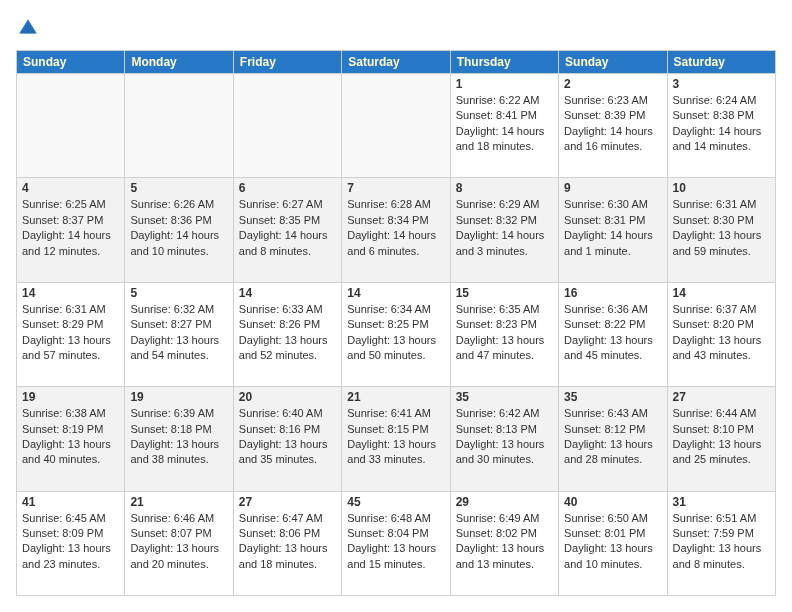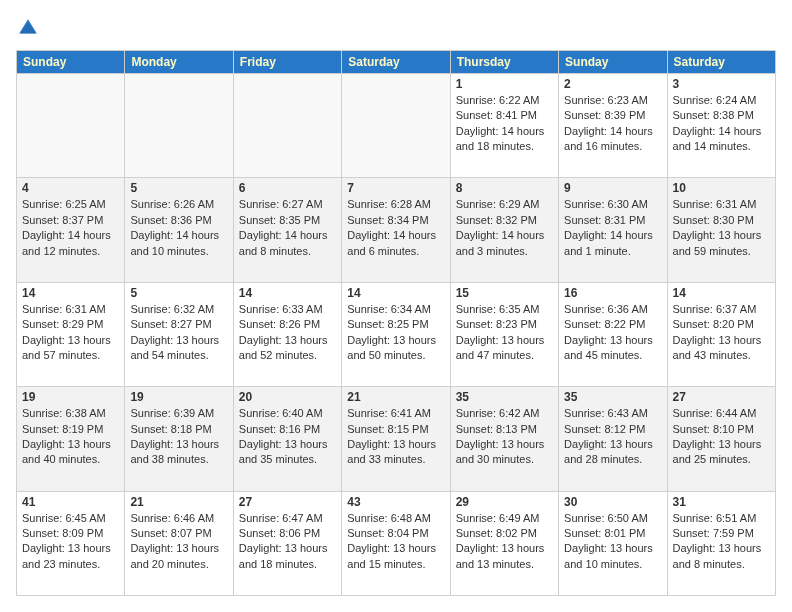--- a/index.html
+++ b/index.html
@@ -244,29 +244,29 @@
           </td>
           <td>
             <span class="day-number">21</span>
             <div class="day-info">Sunrise: 6:46 AM<br>Sunset: 8:07 PM<br>Daylight: 13 hours<br>and 20 minutes.</div>
           </td>
           <td>
             <span class="day-number">27</span>
             <div class="day-info">Sunrise: 6:47 AM<br>Sunset: 8:06 PM<br>Daylight: 13 hours<br>and 18 minutes.</div>
           </td>
           <td>
-            <span class="day-number">43</span>
+            <span class="day-number">45</span>
             <div class="day-info">Sunrise: 6:48 AM<br>Sunset: 8:04 PM<br>Daylight: 13 hours<br>and 15 minutes.</div>
           </td>
           <td>
             <span class="day-number">29</span>
             <div class="day-info">Sunrise: 6:49 AM<br>Sunset: 8:02 PM<br>Daylight: 13 hours<br>and 13 minutes.</div>
           </td>
           <td>
-            <span class="day-number">30</span>
+            <span class="day-number">40</span>
             <div class="day-info">Sunrise: 6:50 AM<br>Sunset: 8:01 PM<br>Daylight: 13 hours<br>and 10 minutes.</div>
           </td>
           <td>
             <span class="day-number">31</span>
             <div class="day-info">Sunrise: 6:51 AM<br>Sunset: 7:59 PM<br>Daylight: 13 hours<br>and 8 minutes.</div>
           </td>
         </tr>
       </tbody>
   </table>
 </div>

